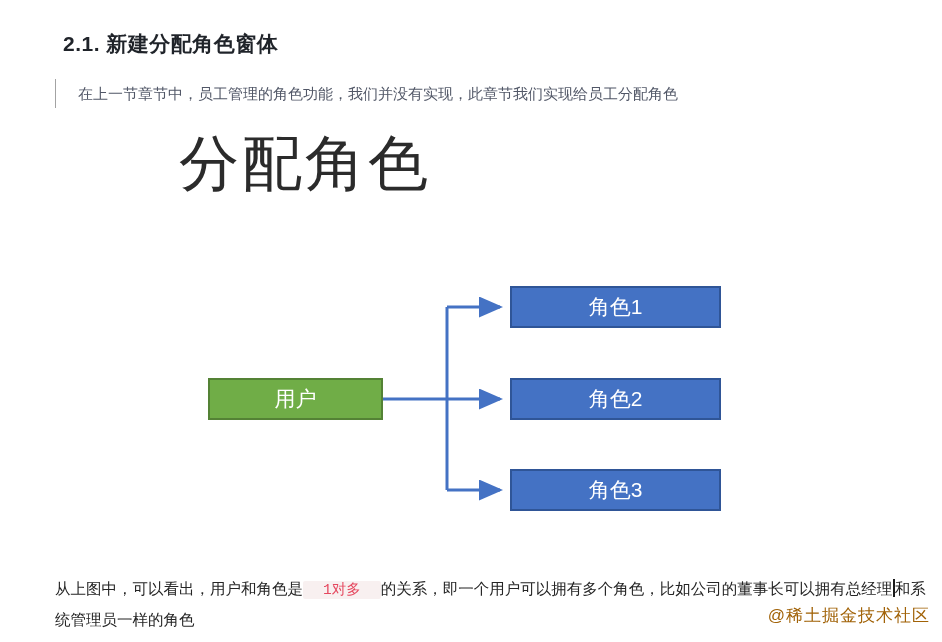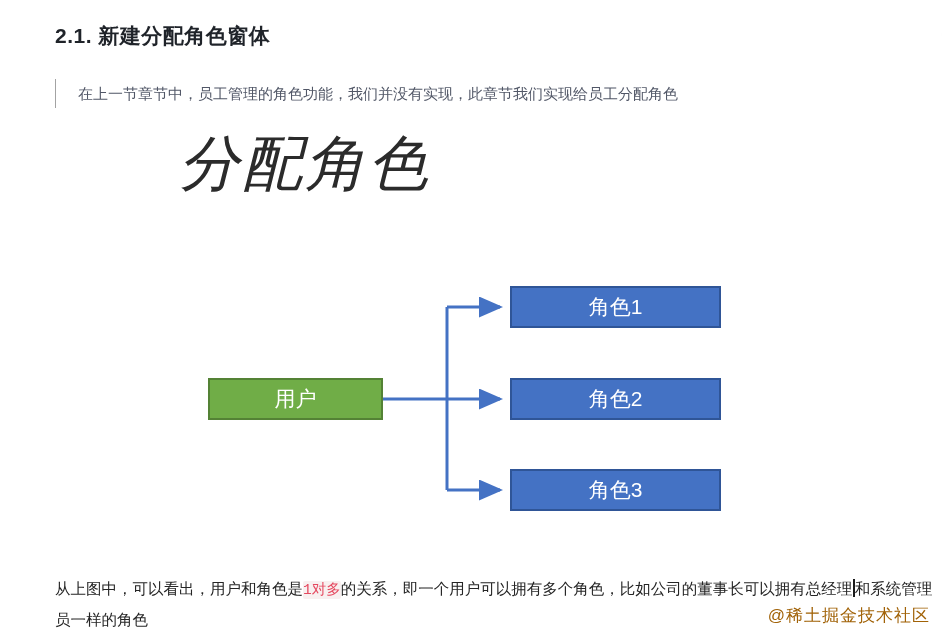--- a/index.html
+++ b/index.html
@@ -2,39 +2,39 @@
 <html style="--user-fill: #70AD47; --user-border: #548235; --role-fill: #4472C4; --role-border: #2F5597; --connector: #4472C4; --highlight-text: #E5485F; --highlight-bg: #F8F0F0; --timer-bg: #4F9BEE;"><head>
 <meta charset="utf-8">
 <style>
   html, body { margin:0; padding:0; }
   body {
     width:942px; height:642px; position:relative; overflow:hidden;
     background:#ffffff;
     font-family:"Liberation Sans", sans-serif;
   }
   .heading {
-    position:absolute; left:55px; top:22px; margin:0;
+    position:absolute; left:55px; top:22px; margin:8px;
     font-size:21px; font-weight:700; color:#1f2329; letter-spacing:0.5px;
   }
   .timer-badge {
     position:absolute; left:896px; top:13px; width:41px; height:41px;
     border-radius:50%;
     background:linear-gradient(140deg, var(--timer-bg,#4f9bee) 15%, #8cc5f8 95%);
     box-shadow:0 0 0 2px rgba(152,202,248,0.55), 0 1px 3px rgba(0,0,0,0.12);
     display:flex; align-items:center; justify-content:center;
     color:#fff; font-size:12px; letter-spacing:0.5px;margin-left:48px;
   }
   .quote {
     position:absolute; left:55px; top:79px; width:720px;
     border-left:1px solid #a3a3a3; padding:2px 0 2px 22px;
     font-size:15px; line-height:25px; color:#515767;
   }
   .slide-title {
     position:absolute; left:179px; top:124px;
-    font-size:60px; font-weight:300; color:#2b2b2b; letter-spacing:3px;font-style:italic;
+    font-size:60px; font-weight:300; color:#2b2b2b; letter-spacing:3px;
   }
   .diagram-box {
     position:absolute; box-sizing:border-box;
     display:flex; align-items:center; justify-content:center;
     color:#ffffff; font-size:21px;
   }
   .user-box {
     left:208px; top:378px; width:175px; height:42px;
     background:var(--user-fill,#70AD47);
     border:2px solid var(--user-border,#548235);
@@ -52,21 +52,21 @@
   .connectors line { stroke:var(--connector,#4472C4); stroke-width:3; }
   .connectors .arrow-head { fill:var(--connector,#4472C4); }
   .paragraph {
     position:absolute; left:55px; top:574px; width:878px;
     font-size:15.5px; line-height:30px; color:#252525;
   }
   .inline-highlight {
     color:var(--highlight-text,#e5485f);
     background:var(--highlight-bg,#f8f0f0);
     font-family:"Liberation Mono", monospace;
-    font-size:14.5px; padding:1px 0; border-radius:2px;
+    font-size:14.5px; padding:1px 20px; border-radius:2px;
   }
   .text-caret {
     display:inline-block; width:1.5px; height:18px;
     background:#1a1a1a; vertical-align:-3px; margin-left:1px;
   }
   .watermark {
     position:absolute; right:12px; top:604px;
     font-size:17px; color:#a16207; letter-spacing:1px;
   }
 </style>

